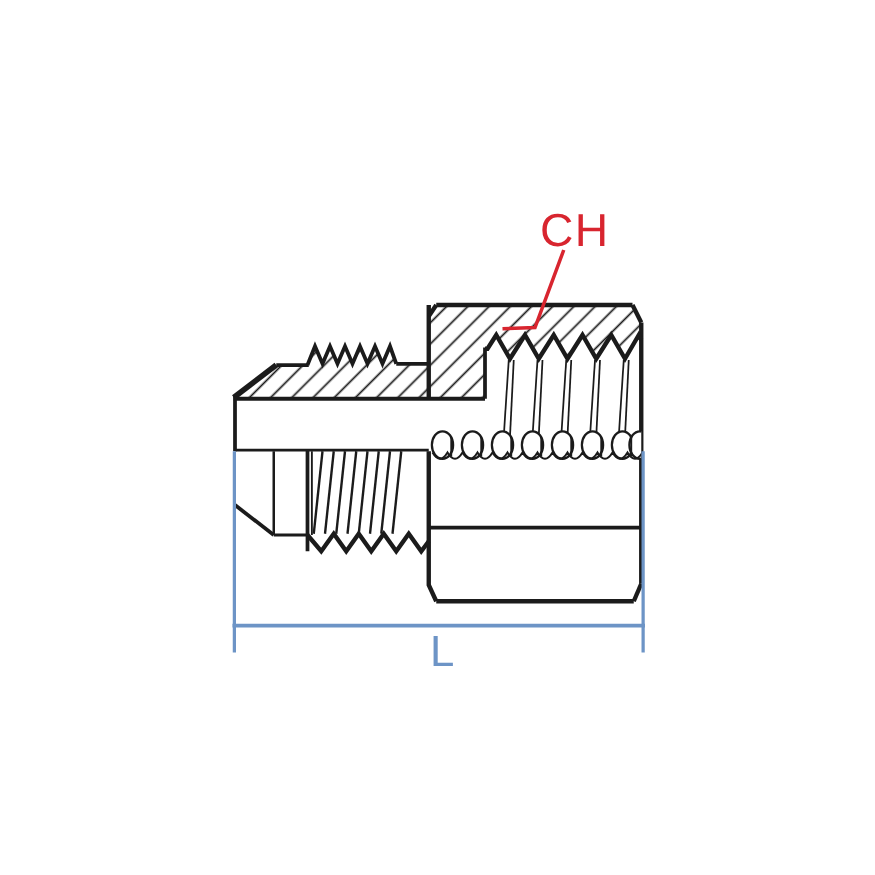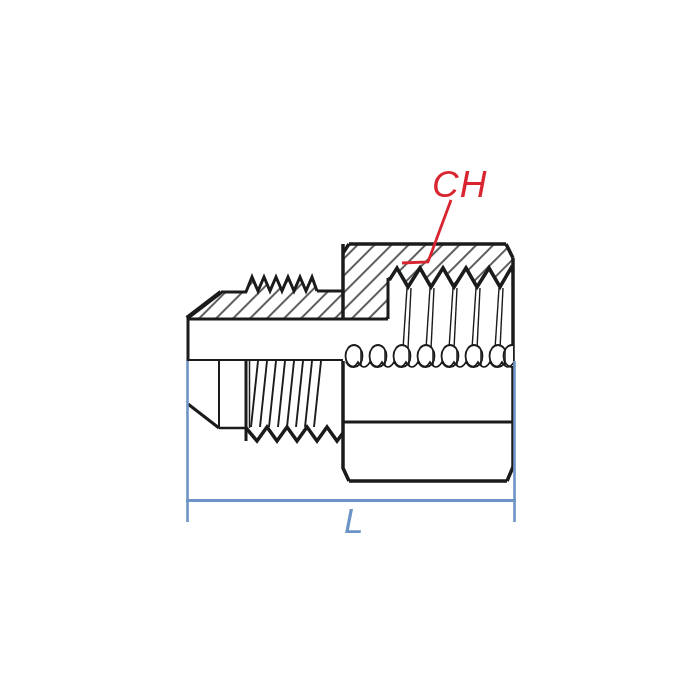--- a/index.html
+++ b/index.html
@@ -9,21 +9,20 @@
     width: 700px;
     height: 700px;
     overflow: hidden;
     font-family: "Liberation Sans", sans-serif;
   }
   .canvas {
     position: relative;
     width: 700px;
     height: 626px;
     background: #be185d;
-    font-style: italic;
   }
   svg { display: block; }
   text {
     font-family: "Liberation Sans", sans-serif;
     font-weight: 500;
   }
   .ch-text { font-size: 37px; letter-spacing: 1px; }
   .l-text  { font-size: 35px; }
 </style>
 </head>

